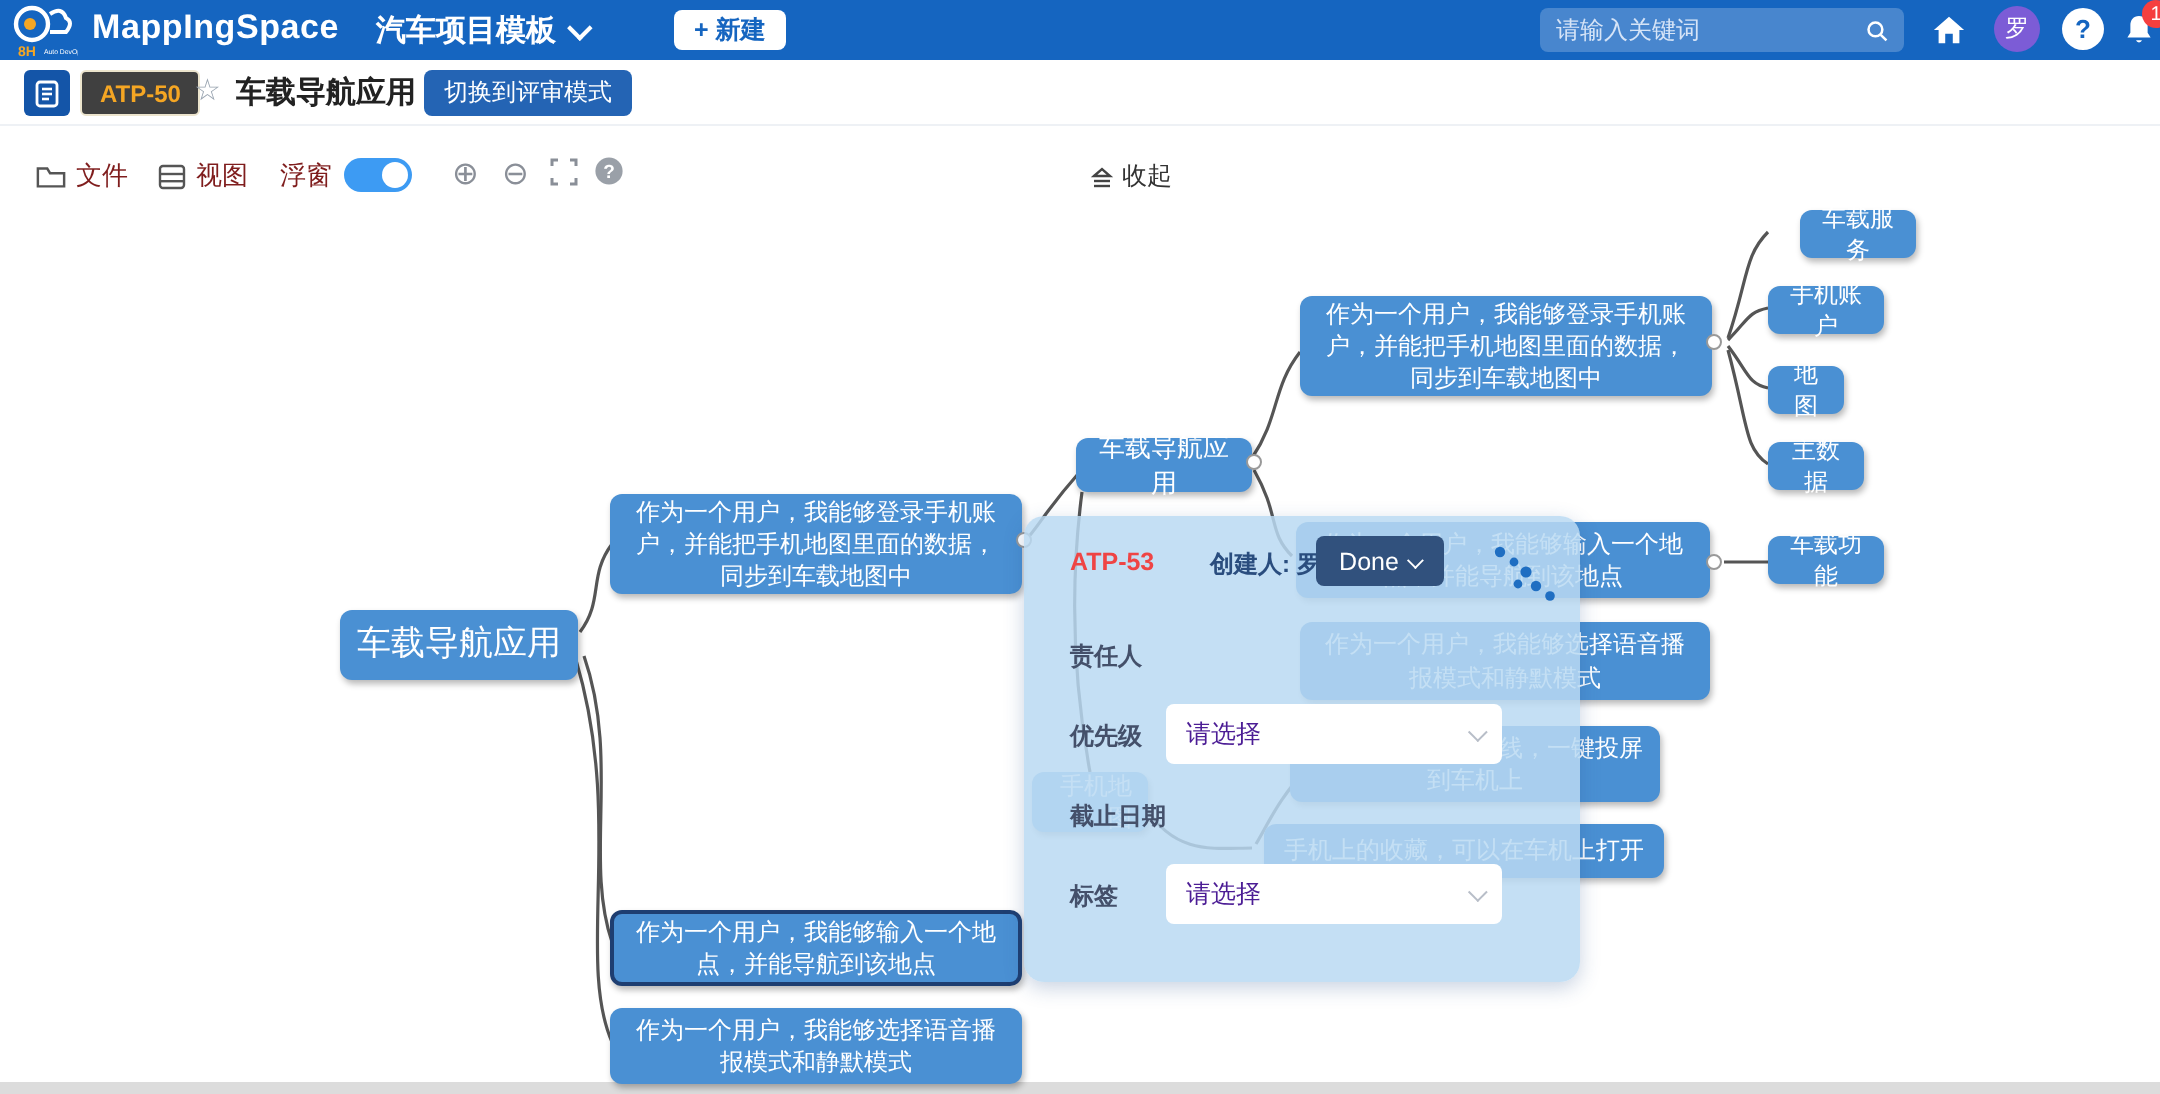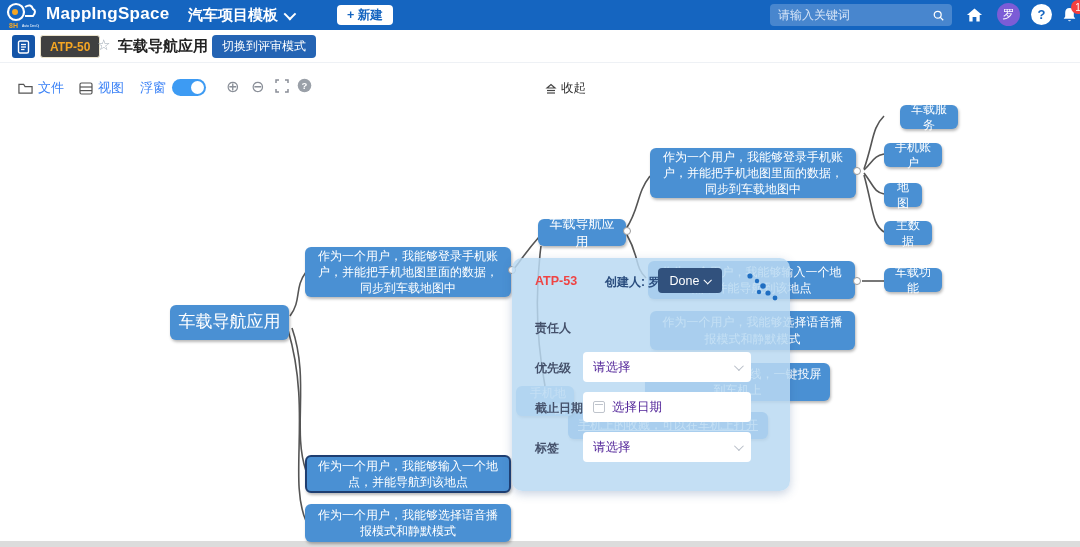--- a/index.html
+++ b/index.html
@@ -23,21 +23,21 @@
 
   
   .docbar { position:absolute; left:0; top:30px; width:1080px; height:33px; background:#fff; border-bottom:1px solid #eef1f5; z-index:40; }
   .doc-sq { position:absolute; left:12px; top:5px; width:23px; height:23px; background:#1455a8; border-radius:3px; display:flex; align-items:center; justify-content:center; cursor:pointer; }
   .doc-id { position:absolute; left:40px; top:5px; height:23px; border:1px solid #ece4cd; background:#404040; color:#f5a623; font-size:12px; font-weight:700; border-radius:3px; display:flex; align-items:center; padding:0 9px; }
   .star { position:absolute; left:97px; top:6px; color:#9aa5b1; font-size:15px; cursor:pointer; }
   .doc-title { position:absolute; left:118px; top:7px; font-size:15px; font-weight:800; color:#222; }
   .review-btn { position:absolute; left:212px; top:5px; height:23px; background:#2464b4; color:#fff; font-size:12px; border:none; border-radius:4px; padding:0 10px; cursor:pointer; }
 
   
-  .toolbar-item { position:absolute; top:79px; display:flex; align-items:center; gap:5px; font-size:13px; color:#3b82f6; cursor:pointer; z-index:30; }
+  .toolbar-item { position:absolute; top:79px; display:flex; align-items:center; gap:5px; font-size:13px; color:#7f1d1d; cursor:pointer; z-index:30; }
   .toggle { position:absolute; left:172px; top:79px; width:34px; height:17px; background:#3d9bf3; border-radius:9px; cursor:pointer; z-index:30; }
   .toggle .knob { position:absolute; right:2px; top:2px; width:13px; height:13px; background:#fff; border-radius:50%; }
   .zicon { position:absolute; top:77px; color:#8a8f98; font-size:16px; cursor:pointer; z-index:30; }
   .collapse-btn { position:absolute; left:545px; top:80px; display:flex; align-items:center; gap:4px; font-size:12.5px; color:#333; cursor:pointer; z-index:30; }
 
   
   .mm-svg { position:absolute; left:0; top:0; width:1080px; height:547px; z-index:1; }
   .node { position:absolute; background:#4a90d3; color:#fff; border-radius:6px; text-align:center; display:flex; align-items:center; justify-content:center; font-size:12px; line-height:1.35; padding:3px 8px; box-shadow:1px 2px 3px rgba(0,0,0,.28); cursor:pointer; z-index:2; }
   .node.root { font-size:17px; }
   .node.hub { font-size:13px; }
@@ -179,21 +179,21 @@
 
 <div class="node root" style="left:170px; top:305px; width:119px; height:35px;">车载导航应用</div>
 <div class="node" style="left:305px; top:247px; width:206px; height:50px;">作为一个用户，我能够登录手机账户，并能把手机地图里面的数据，同步到车载地图中</div>
 <div class="node selected" style="left:305px; top:455px; width:206px; height:38px;">作为一个用户，我能够输入一个地点，并能导航到该地点</div>
 <div class="node" style="left:305px; top:504px; width:206px; height:38px;">作为一个用户，我能够选择语音播报模式和静默模式</div>
 <div class="node hub" style="left:538px; top:219px; width:88px; height:27px;">车载导航应用</div>
 <div class="node" style="left:650px; top:148px; width:206px; height:50px;">作为一个用户，我能够登录手机账户，并能把手机地图里面的数据，同步到车载地图中</div>
 <div class="node" style="left:648px; top:261px; width:207px; height:38px;">作为一个用户，我能够输入一个地点，并能导航到该地点</div>
 <div class="node" style="left:650px; top:311px; width:205px; height:39px;">作为一个用户，我能够选择语音播报模式和静默模式</div>
 <div class="node" style="left:645px; top:363px; width:185px; height:38px;">机上正在导航的路线，一键投屏到车机上</div>
-<div class="node" style="left:568px; top:412px; width:200px; height:27px;text-decoration:underline;">手机上的收藏，可以在车机上打开</div>
+<div class="node" style="left:632px; top:412px; width:200px; height:27px;">手机上的收藏，可以在车机上打开</div>
 <div class="node light" style="left:516px; top:386px; width:58px; height:30px;text-align:right;">手机地图</div>
 <div class="node" style="left:884px; top:105px; width:58px; height:24px;margin-left:16px;">车载服务</div>
 <div class="node" style="left:884px; top:143px; width:58px; height:24px;">手机账户</div>
 <div class="node" style="left:884px; top:183px; width:38px; height:24px;">地图</div>
 <div class="node" style="left:884px; top:221px; width:48px; height:24px;">主数据</div>
 <div class="node" style="left:884px; top:268px; width:58px; height:24px;">车载功能</div>
 
 <div class="edge-dot" style="left:508px; top:266px;"></div>
 <div class="edge-dot" style="left:623px; top:227px;"></div>
 <div class="edge-dot" style="left:853px; top:167px;"></div>
@@ -219,24 +219,20 @@
 
   <div class="prow-label" style="top:62px">责任人</div>
 
   <div class="prow-label" style="top:102px">优先级</div>
   <div class="pctrl" style="top:94px">
     <span class="ph">请选择</span>
     <span class="caret"></span>
   </div>
 
   <div class="prow-label" style="top:142px">截止日期</div>
-  <div class="pctrl" style="top:134px">
-    <span class="cal-ic"></span>
-    <span class="ph">选择日期</span>
-  </div>
 
   <div class="prow-label" style="top:182px">标签</div>
   <div class="pctrl" style="top:174px">
     <span class="ph">请选择</span>
     <span class="caret"></span>
   </div>
 </div>
 
 <div class="bottom-strip"></div>
 

